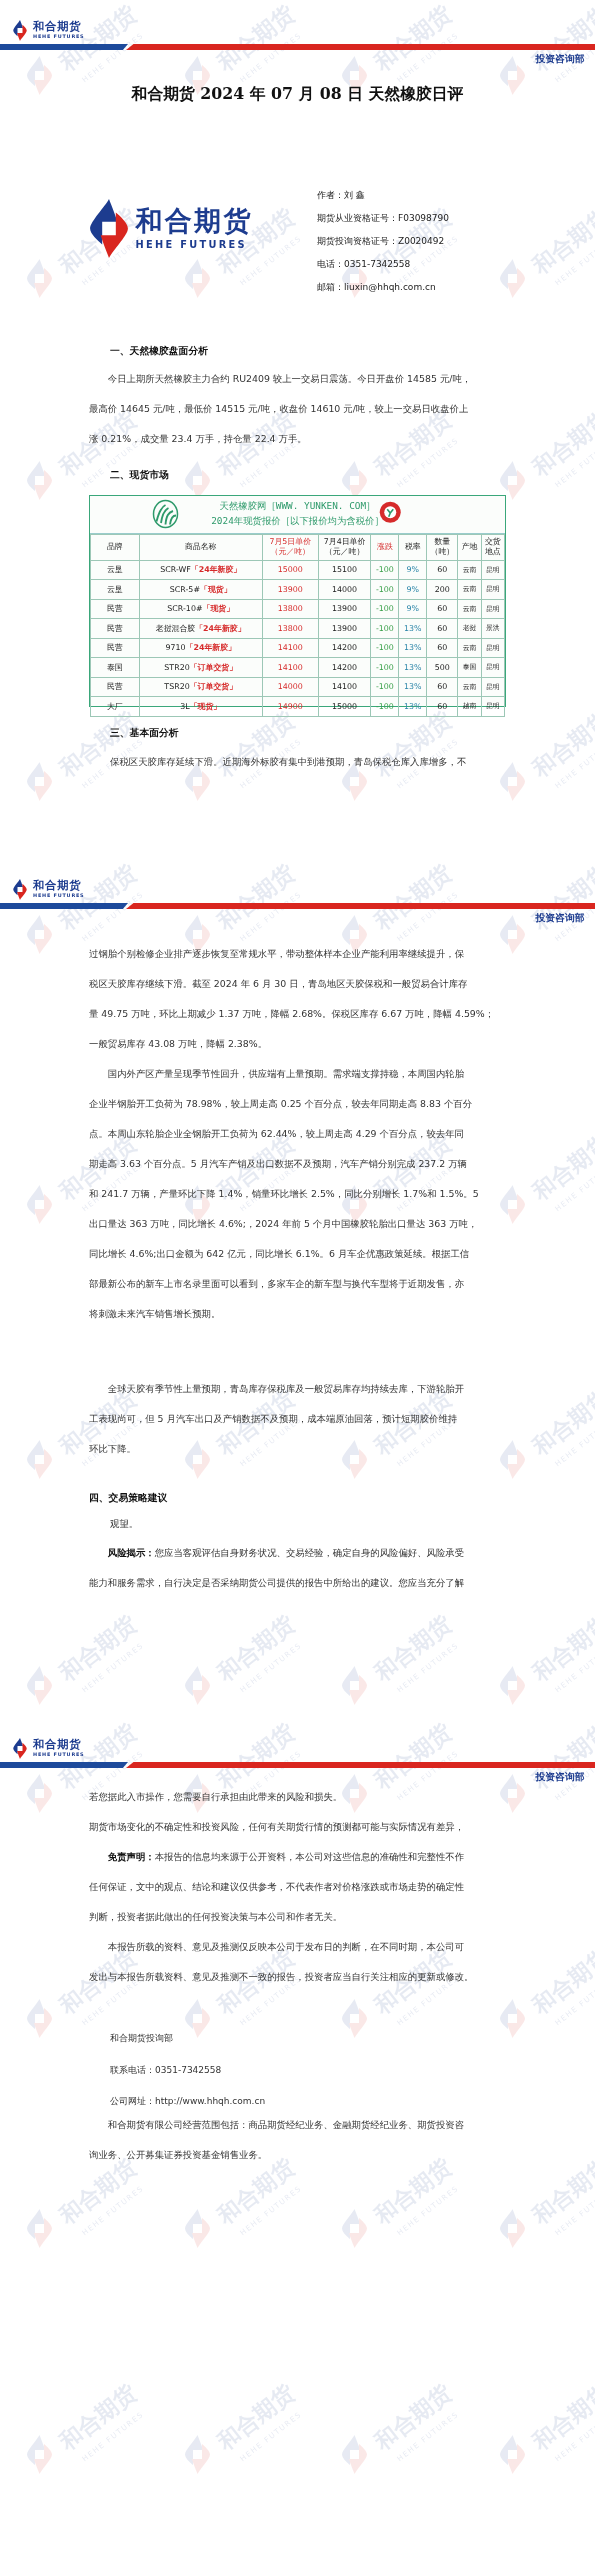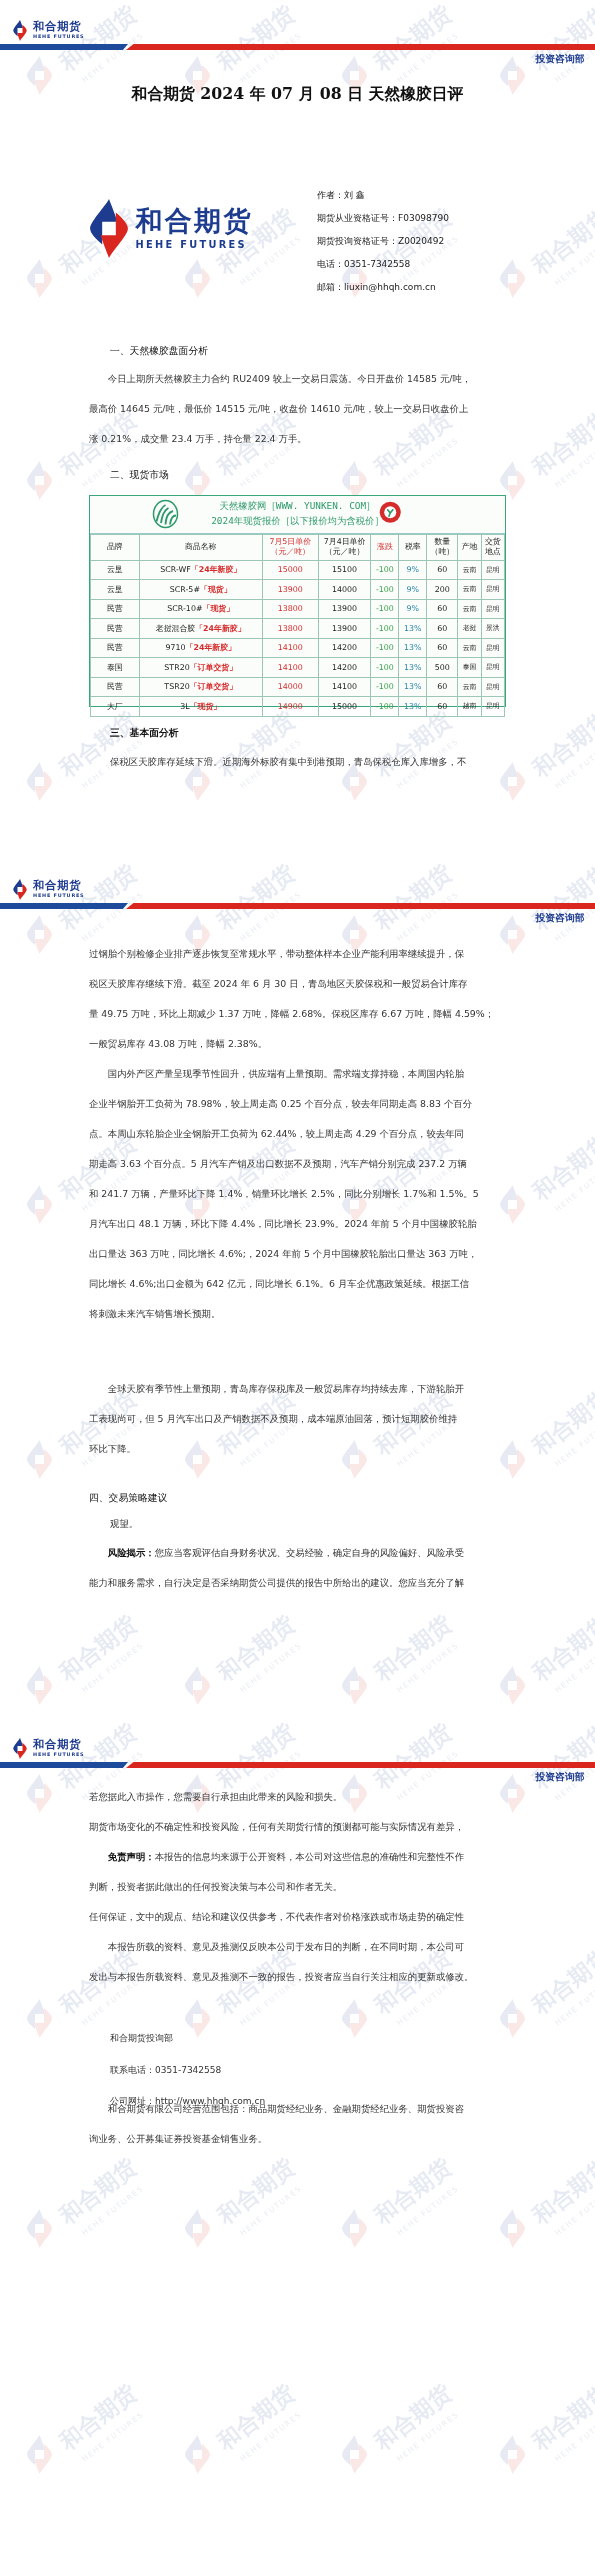--- a/index.html
+++ b/index.html
@@ -61,21 +61,21 @@
 
   .author-block { position: absolute; top: 169px; left: 90px; width: 420px; height: 120px; }
   .big-logo { position: absolute; left: 0; top: 30px; display: flex; align-items: center; gap: 7.5px; }
   .big-logo svg { width: 38px; height: 59px; }
   .big-logo-text { display: flex; flex-direction: column; }
   .big-logo-cn { font-size: 27px; font-weight: bold; color: #1d3c8f; letter-spacing: 2.3px; line-height: 1; }
   .big-logo-en { font-size: 9.8px; font-weight: bold; color: #1d3c8f; letter-spacing: 2.3px; margin-top: 4.5px; }
   .author-info { position: absolute; left: 227px; top: 15px; font-size: 9px; color: #222; }
   .author-info div { height: 23px; line-height: 23px; }
 
-  .section-head { position: absolute; font-size: 9.8px; font-weight: normal; color: #111; }
+  .section-head { position: absolute; font-size: 9.8px; font-weight: bold; color: #111; }
   .para { position: absolute; font-size: 9.4px; color: #333; line-height: 30px; }
   .para p { margin: 0; }
   .indent { text-indent: 2em; }
   .bold { font-weight: bold; color: #111; }
 
   
   .price-box {
     position: absolute; left: 89px; top: 495px; width: 417px; height: 212px;
     border: 1.1px solid #3aa77a; background: #fbfdfb;
   }
@@ -536,23 +536,23 @@
       <p>税区天胶库存继续下滑。截至 2024 年 6 月 30 日，青岛地区天胶保税和一般贸易合计库存</p>
       <p>量 49.75 万吨，环比上期减少 1.37 万吨，降幅 2.68%。保税区库存 6.67 万吨，降幅 4.59%；</p>
       <p>一般贸易库存 43.08 万吨，降幅 2.38%。</p>
     </div>
     <div class="para" style="left:89px;top:200px;width:420px">
       <p class="indent">国内外产区产量呈现季节性回升，供应端有上量预期。需求端支撑持稳，本周国内轮胎</p>
       <p>企业半钢胎开工负荷为 78.98%，较上周走高 0.25 个百分点，较去年同期走高 8.83 个百分</p>
       <p>点。本周山东轮胎企业全钢胎开工负荷为 62.44%，较上周走高 4.29 个百分点，较去年同</p>
       <p>期走高 3.63 个百分点。5 月汽车产销及出口数据不及预期，汽车产销分别完成 237.2 万辆</p>
       <p>和 241.7 万辆，产量环比下降 1.4%，销量环比增长 2.5%，同比分别增长 1.7%和 1.5%。5</p>
-      <p>月汽车出口 48.1 万辆，环比下降 4.4%，同比增长 23.9%。2024 年前 5 个月中国橡胶轮胎</p>
       <p>出口量达 363 万吨，同比增长 4.6%;，2024 年前 5 个月中国橡胶轮胎出口量达 363 万吨，</p>
       <p>同比增长 4.6%;出口金额为 642 亿元，同比增长 6.1%。6 月车企优惠政策延续。根据工信</p>
+      <p>部最新公布的新车上市名录里面可以看到，多家车企的新车型与换代车型将于近期发售，亦</p>
       <p>将刺激未来汽车销售增长预期。</p>
     </div>
     <div class="para" style="left:89px;top:515px;width:420px">
       <p class="indent">全球天胶有季节性上量预期，青岛库存保税库及一般贸易库存均持续去库，下游轮胎开</p>
       <p>工表现尚可，但 5 月汽车出口及产销数据不及预期，成本端原油回落，预计短期胶价维持</p>
       <p>环比下降。</p>
     </div>
 
     <div class="section-head" style="left:89px;top:633px">四、交易策略建议</div>
     <div class="para" style="left:110px;top:650px;width:405px">
@@ -696,33 +696,33 @@
     <div class="hdr-bar-red"></div>
   </div>
 
   <div class="content">
     <div class="para" style="left:89px;top:64px;width:420px">
       <p>若您据此入市操作，您需要自行承担由此带来的风险和损失。</p>
       <p>期货市场变化的不确定性和投资风险，任何有关期货行情的预测都可能与实际情况有差异，</p>
     </div>
     <div class="para" style="left:89px;top:124px;width:420px">
       <p class="indent"><span class="bold">免责声明：</span><span>本报告的信息均来源于公开资料，本公司对这些信息的准确性和完整性不作</span></p>
+      <p>任何保证，文中的观点、结论和建议仅供参考，不代表作者对价格涨跌或市场走势的确定性</p>
       <p>判断，投资者据此做出的任何投资决策与本公司和作者无关。</p>
-      <p>任何保证，文中的观点、结论和建议仅供参考，不代表作者对价格涨跌或市场走势的确定性</p>
     </div>
     <div class="para" style="left:89px;top:214px;width:420px">
       <p class="indent">本报告所载的资料、意见及推测仅反映本公司于发布日的判断，在不同时期，本公司可</p>
       <p>发出与本报告所载资料、意见及推测不一致的报告，投资者应当自行关注相应的更新或修改。</p>
     </div>
 
     <div class="para" style="left:110px;top:305px;width:405px;line-height:31.5px;font-size:9px">
       <p>和合期货投询部</p>
       <p>联系电话：0351-7342558</p>
       <p>公司网址：http://www.hhqh.com.cn</p>
     </div>
 
-    <div class="para" style="left:89px;top:376px;width:420px">
+    <div class="para" style="left:89px;top:392px;width:420px">
       <p class="indent">和合期货有限公司经营范围包括：商品期货经纪业务、金融期货经纪业务、期货投资咨</p>
       <p>询业务、公开募集证券投资基金销售业务。</p>
     </div>
   </div>
 </div>
 
 
 </body></html>

